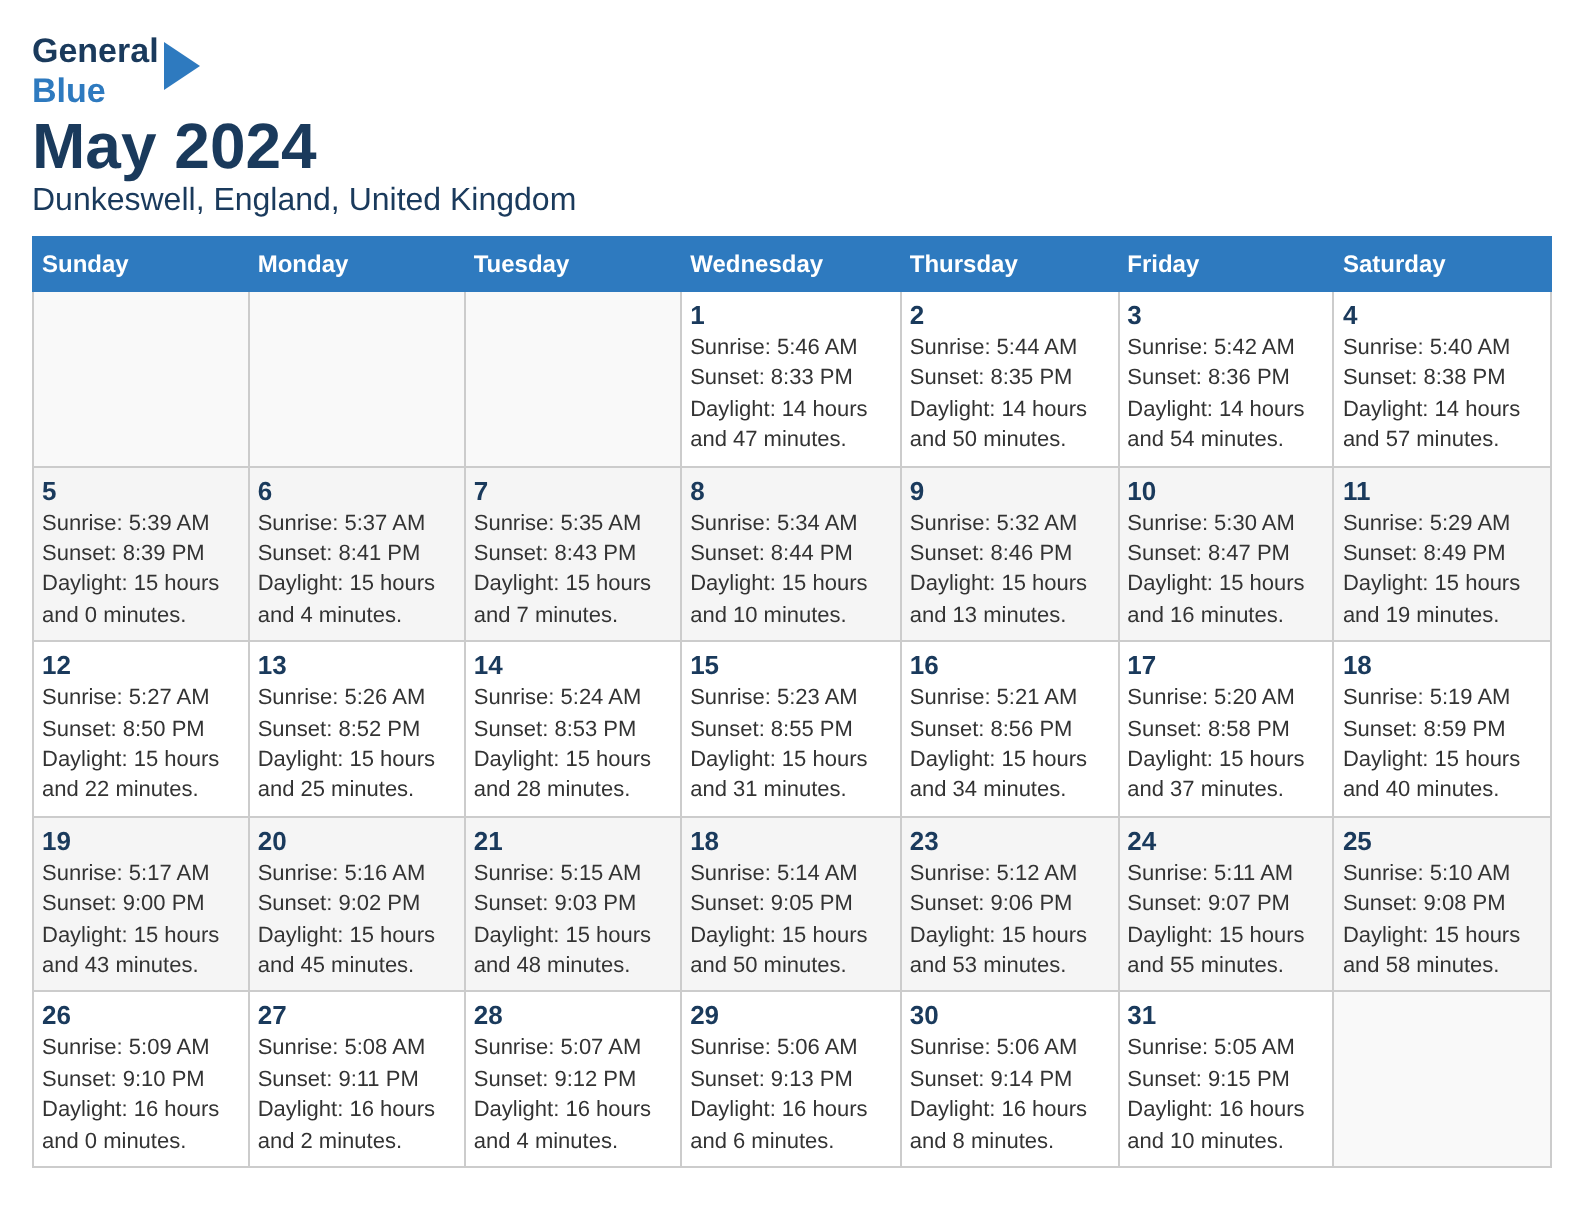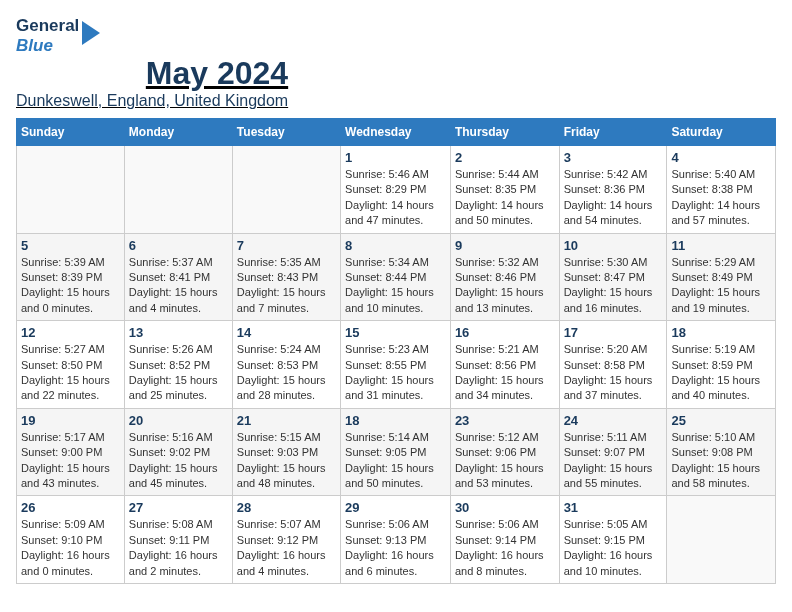--- a/index.html
+++ b/index.html
@@ -15,22 +15,20 @@
       justify-content: space-between;
       align-items: flex-start;
       margin-bottom: 8px;
       flex-direction: column;
     }
     .logo {
       display: flex;
       align-items: center;
     }
     .title-block {
-      text-align: right;
-      text-decoration: underline;
     }
     .month-title {
       font-size: 32px;
       font-weight: bold;
       color: #1a3a5c;
     }
     .location-title {
       font-size: 16px;
       color: #1a3a5c;
     }
@@ -84,21 +82,21 @@
   </style>
 </head>
 <body>
 
 <div class="header">
   <div class="logo">
     <div>
       <div style="display:flex;align-items:center;">
         <div>
           <div style="font-size:17px;font-weight:bold;color:#1a3a5c;line-height:1.15;">General</div>
-          <div style="font-size:17px;font-weight:bold;color:#2e7abf;line-height:1.15;font-style:italic;">Blue</div>
+          <div style="font-size:17px;font-weight:bold;color:#2e7abf;line-height:1.15;">Blue</div>
         </div>
         <div style="width:0;height:0;border-top:12px solid transparent;border-bottom:12px solid transparent;border-left:18px solid #2e7abf;margin-left:3px;margin-top:-6px;"></div>
       </div>
     </div>
   </div>
   <div class="title-block">
     <div class="month-title">May 2024</div>
     <div class="location-title">Dunkeswell, England, United Kingdom</div>
   </div>
 </div>
@@ -115,21 +113,21 @@
         <th>Saturday</th>
       </tr>
   </thead>
   <tbody id="calendar-body">
   <tr>
         <td class="empty-cell"></td>
         <td class="empty-cell"></td>
         <td class="empty-cell"></td>
         <td>
           <span class="day-num">1</span>
-          <div class="day-info"><span>Sunrise: 5:46 AM</span><br><span>Sunset: 8:29 PM</span><br><span>Daylight: 14 hours</span><br><span>and 47 minutes.</span></div>
+          <div class="day-info"><span>Sunrise: 5:46 AM</span><br><span>Sunset: 8:33 PM</span><br><span>Daylight: 14 hours</span><br><span>and 47 minutes.</span></div>
         </td>
         <td>
           <span class="day-num">2</span>
           <div class="day-info"><span>Sunrise: 5:44 AM</span><br><span>Sunset: 8:35 PM</span><br><span>Daylight: 14 hours</span><br><span>and 50 minutes.</span></div>
         </td>
         <td>
           <span class="day-num">3</span>
           <div class="day-info"><span>Sunrise: 5:42 AM</span><br><span>Sunset: 8:36 PM</span><br><span>Daylight: 14 hours</span><br><span>and 54 minutes.</span></div>
         </td>
         <td>

